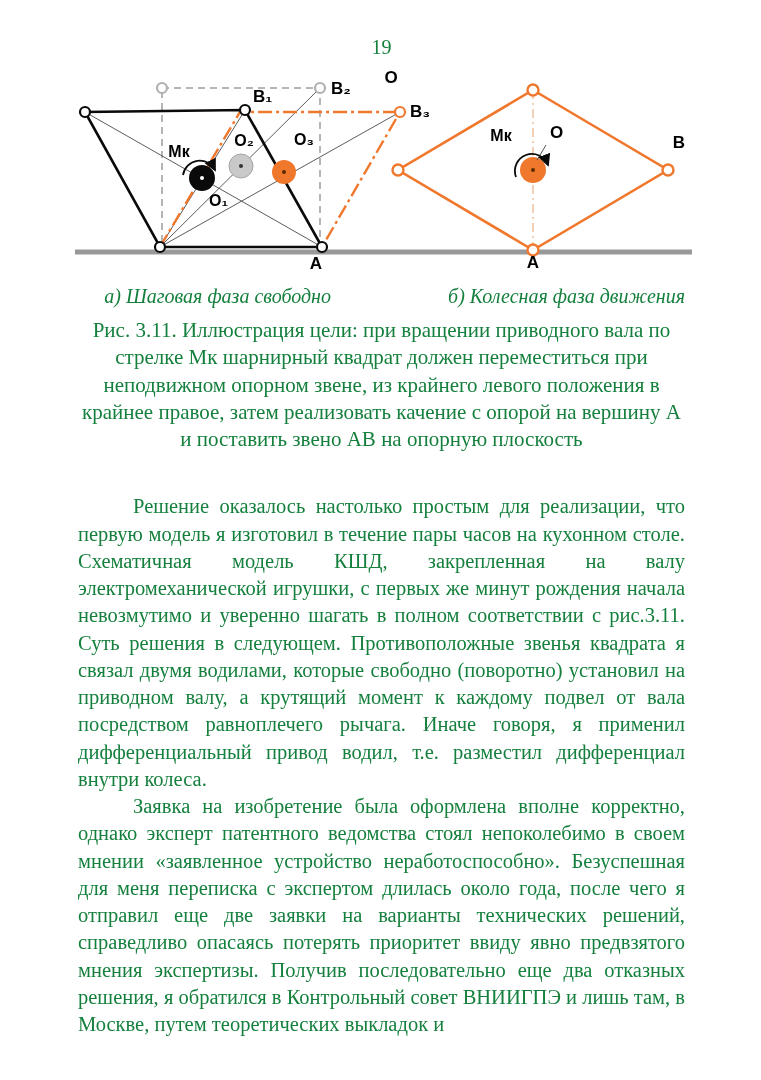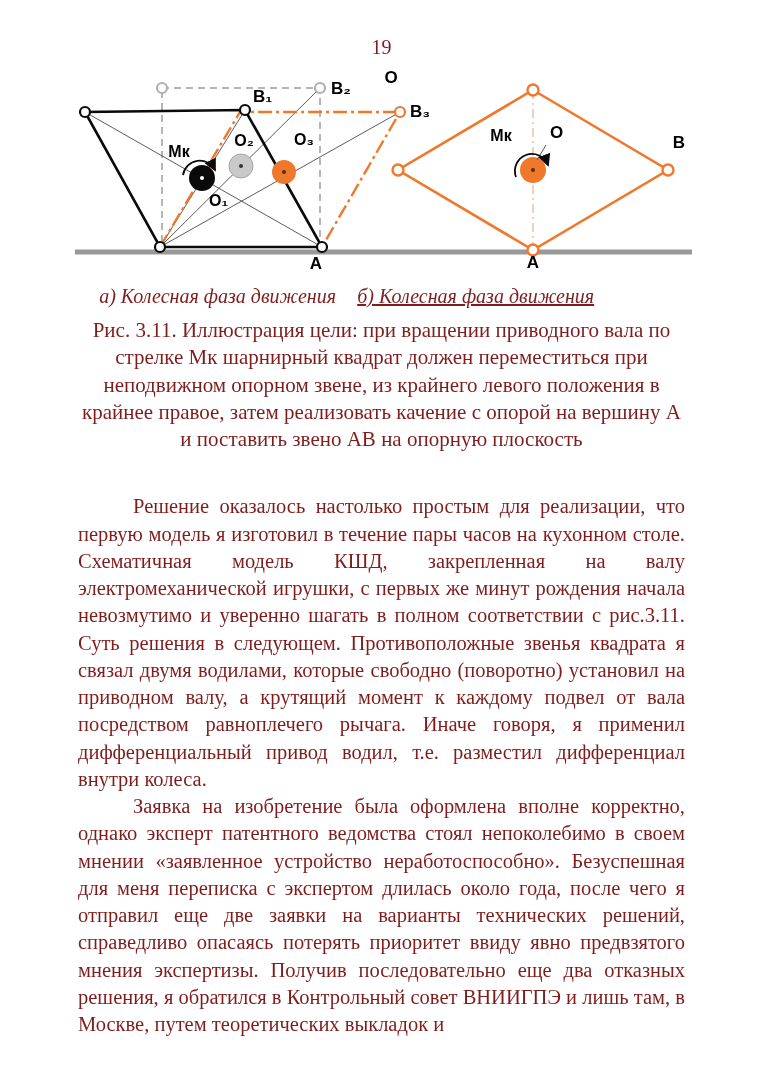--- a/index.html
+++ b/index.html
@@ -1,31 +1,31 @@
 <!DOCTYPE html>
 <html lang="ru"><head>
 <meta charset="utf-8">
 <style>
   html,body{margin:0;padding:0;background:#e8e8e8;}
   .page{
     width:761px;height:1080px;box-sizing:border-box;
-    margin:0 auto;background:#ffffff;color:#7f1d1d;
+    margin:0 auto;background:#ffffff;color:#15803d;
     padding:36px 76px 0 78px;overflow:hidden;
     font-family:"Liberation Serif","DejaVu Serif",serif;
   }
   .page-number{text-align:center;font-size:20px;margin-bottom:6px;}
   figure{margin:0;padding:0;}
   .diagram-wrap{width:761px;margin-left:-78px;}
   svg text{
     font-family:"Liberation Sans","DejaVu Sans",sans-serif;
     font-weight:bold;fill:#000;
   }
   .subcaps{display:flex;font-style:italic;font-size:20px;margin-top:4px;}
   .subcap-left{flex:0 0 46%;text-align:center;}
-  .subcap-right{flex:0 0 54%;text-align:left;text-decoration:underline;}
+  .subcap-right{flex:0 0 54%;text-align:right;}
   figcaption{
     text-align:center;font-size:21px;line-height:1.3;margin-top:9px;
   }
   .body-text{margin-top:40px;}
   .body-text p{
     margin:0;text-align:justify;text-indent:55px;
     font-size:20.5px;line-height:1.33;
   }
 </style>
 </head>
@@ -104,21 +104,21 @@
         </g>
 
         <text x="501" y="76" font-size="16" text-anchor="middle">Мк</text>
         <text x="550" y="73" font-size="17" text-anchor="start">О</text>
         <text x="679" y="83" font-size="17" text-anchor="middle">В</text>
         <text x="533" y="203" font-size="17" text-anchor="middle">А</text>
       </svg>
     </div>
 
     <div class="subcaps">
-      <span class="subcap-left">а) Колесная фаза движения</span>
+      <span class="subcap-left">а) Шаговая фаза свободно</span>
       <span class="subcap-right">б) Колесная фаза движения</span>
     </div>
 
     <figcaption>Рис. 3.11. Иллюстрация цели: при вращении приводного вала по стрелке Мк шарнирный квадрат должен переместиться при неподвижном опорном звене, из крайнего левого положения в крайнее правое, затем реализовать качение с опорой на вершину А и поставить звено АВ на опорную плоскость</figcaption>
   </figure>
 
   <div class="body-text">
     <p>Решение оказалось настолько простым для реализации, что первую модель я изготовил в течение пары часов на кухонном столе. Схематичная модель КШД, закрепленная на валу электромеханической игрушки, с первых же минут рождения начала невозмутимо и уверенно шагать в полном соответствии с рис.3.11. Суть решения в следующем. Противоположные звенья квадрата я связал двумя водилами, которые свободно (поворотно) установил на приводном валу, а крутящий момент к каждому подвел от вала посредством равноплечего рычага. Иначе говоря, я применил дифференциальный привод водил, т.е. разместил дифференциал внутри колеса.</p>
     <p>Заявка на изобретение была оформлена вполне корректно, однако эксперт патентного ведомства стоял непоколебимо в своем мнении «заявленное устройство неработоспособно». Безуспешная для меня переписка с экспертом длилась около года, после чего я отправил еще две заявки  на варианты технических решений, справедливо опасаясь потерять приоритет ввиду явно предвзятого мнения экспертизы. Получив последовательно еще два отказных решения, я обратился в Контрольный  совет ВНИИГПЭ и лишь там, в Москве, путем теоретических выкладок и</p>
   </div>

